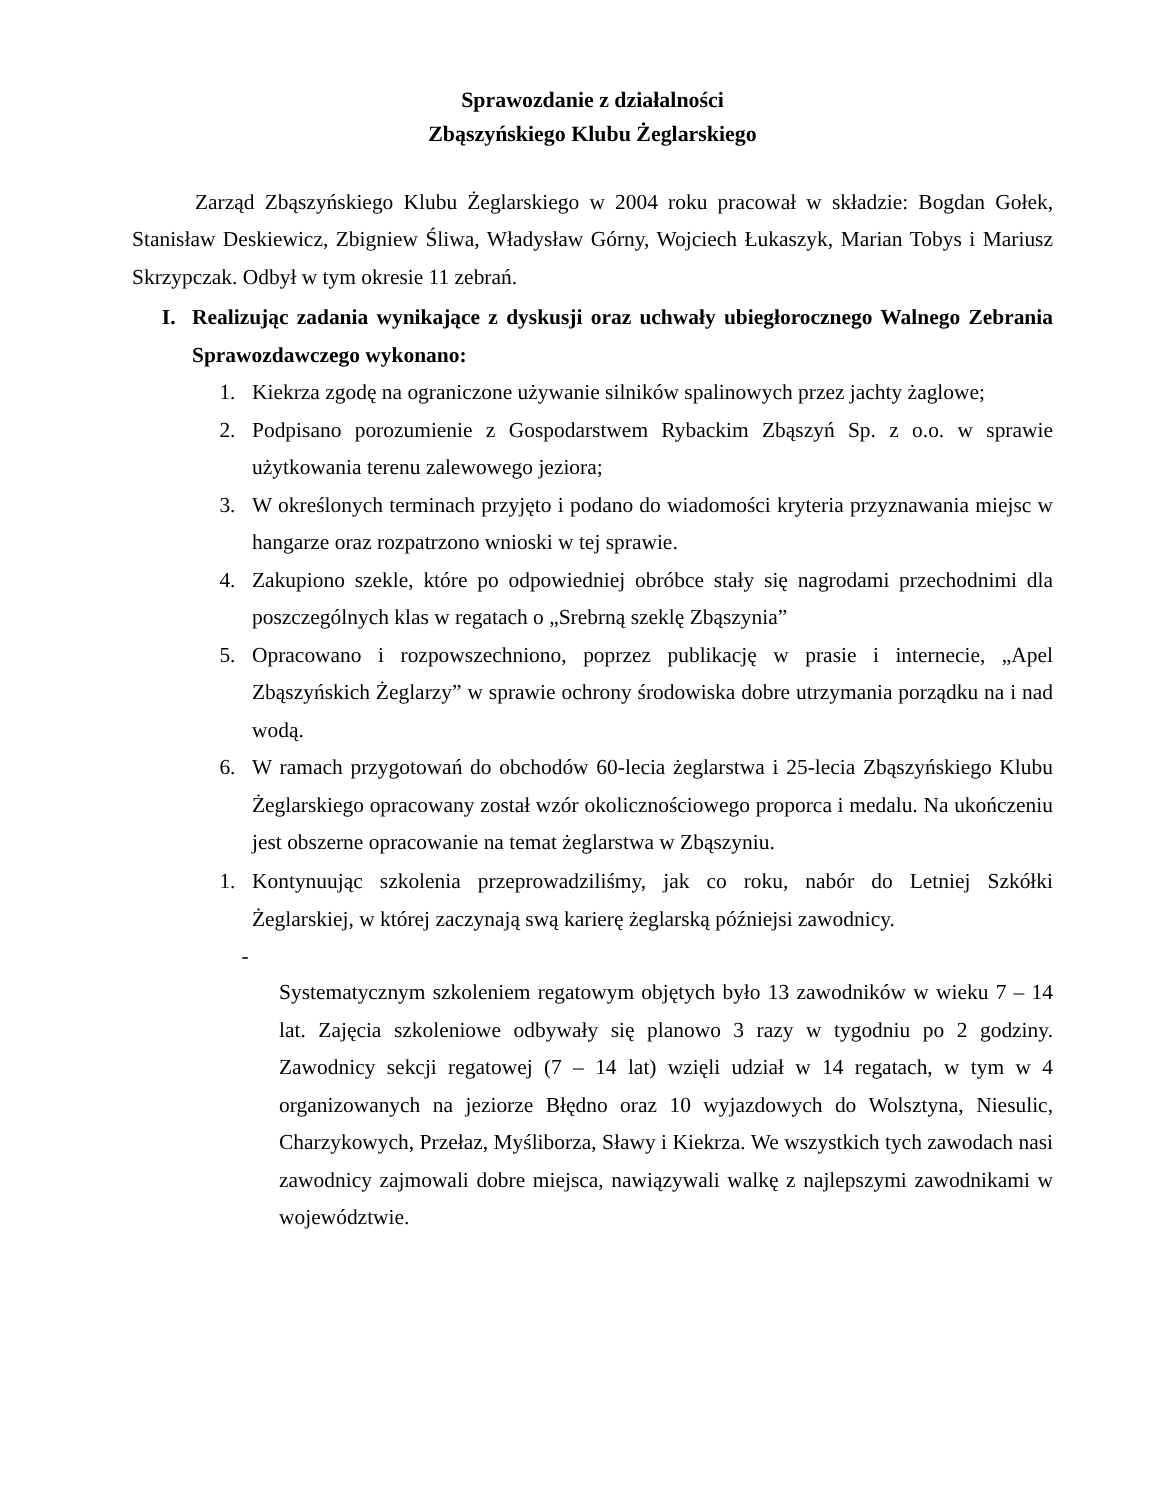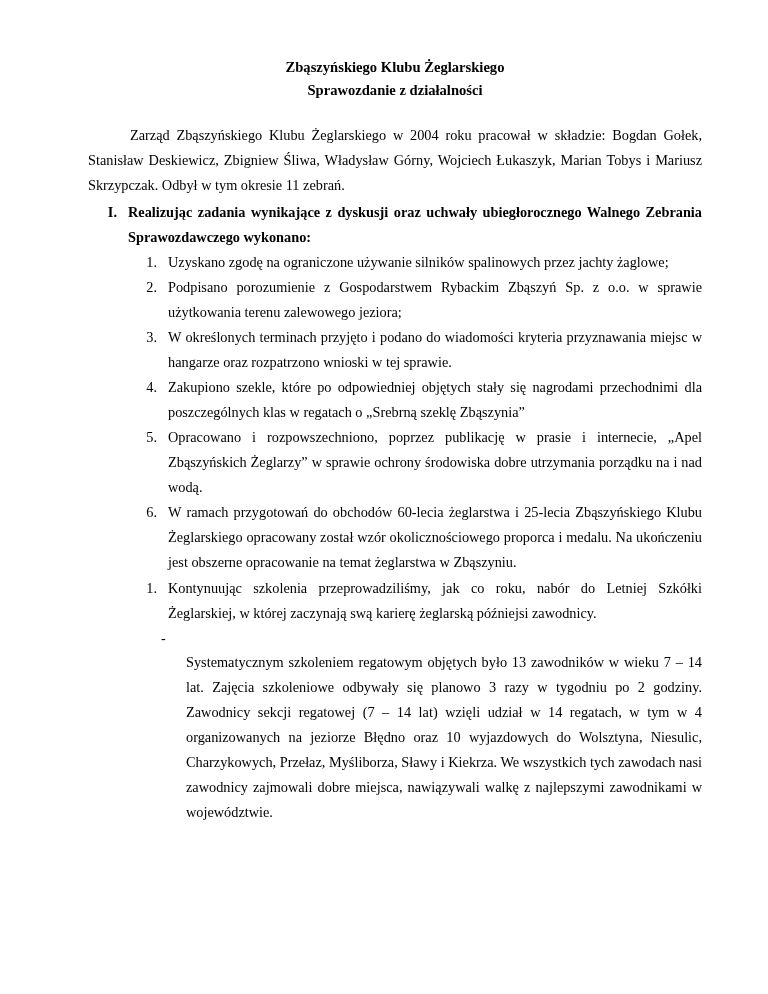--- a/index.html
+++ b/index.html
@@ -97,48 +97,48 @@
     margin-top: 24px;
   }
   .indent-1 { margin-left: 40px; }
 </style>
 </head>
 <body>
 
 <div class="page">
 
   <div class="title-block">
+    <div>Sprawozdanie z działalności</div>
     <div>Zbąszyńskiego Klubu Żeglarskiego</div>
-    <div>Sprawozdanie z działalności</div>
   </div>
 
   <p class="body-par">Zarząd Zbąszyńskiego Klubu Żeglarskiego w 2004 roku pracował w składzie: Bogdan Gołek, Stanisław Deskiewicz, Zbigniew Śliwa, Władysław Górny, Wojciech Łukaszyk, Marian Tobys i Mariusz Skrzypczak. Odbył w tym okresie 11 zebrań.</p>
 
   <div class="roman-list">
 
     <div class="roman-item">
       <div class="roman-marker">I.</div>
       <div class="roman-body">Realizując zadania wynikające z dyskusji oraz uchwały ubiegłorocznego Walnego Zebrania Sprawozdawczego wykonano:</div>
     </div>
     <div class="num-list indent-1">
       <div class="num-item">
         <div class="num-marker">1.</div>
-        <div class="num-body">Uzyskano zgodę na ograniczone używanie silników spalinowych przez jachty żaglowe;</div>
+        <div class="num-body">Kiekrza zgodę na ograniczone używanie silników spalinowych przez jachty żaglowe;</div>
       </div>
       <div class="num-item">
         <div class="num-marker">2.</div>
         <div class="num-body">Podpisano porozumienie z Gospodarstwem Rybackim Zbąszyń Sp. z o.o. w sprawie użytkowania terenu zalewowego jeziora;</div>
       </div>
       <div class="num-item">
         <div class="num-marker">3.</div>
         <div class="num-body">W określonych terminach przyjęto i podano do wiadomości kryteria przyznawania miejsc w hangarze oraz rozpatrzono wnioski w tej sprawie.</div>
       </div>
       <div class="num-item">
         <div class="num-marker">4.</div>
-        <div class="num-body">Zakupiono szekle, które po odpowiedniej objętych stały się nagrodami przechodnimi dla poszczególnych klas w regatach o „Srebrną szeklę Zbąszynia”</div>
+        <div class="num-body">Zakupiono szekle, które po odpowiedniej obróbce stały się nagrodami przechodnimi dla poszczególnych klas w regatach o „Srebrną szeklę Zbąszynia”</div>
       </div>
       <div class="num-item">
         <div class="num-marker">5.</div>
         <div class="num-body">Opracowano i rozpowszechniono, poprzez publikację w prasie i internecie, „Apel Zbąszyńskich Żeglarzy” w sprawie ochrony środowiska dobre utrzymania porządku na i nad wodą.</div>
       </div>
       <div class="num-item">
         <div class="num-marker">6.</div>
         <div class="num-body">W ramach przygotowań do obchodów 60-lecia żeglarstwa i 25-lecia Zbąszyńskiego Klubu Żeglarskiego opracowany został wzór okolicznościowego proporca i medalu. Na ukończeniu jest obszerne opracowanie na temat żeglarstwa w Zbąszyniu.</div>
       </div>
     </div>

